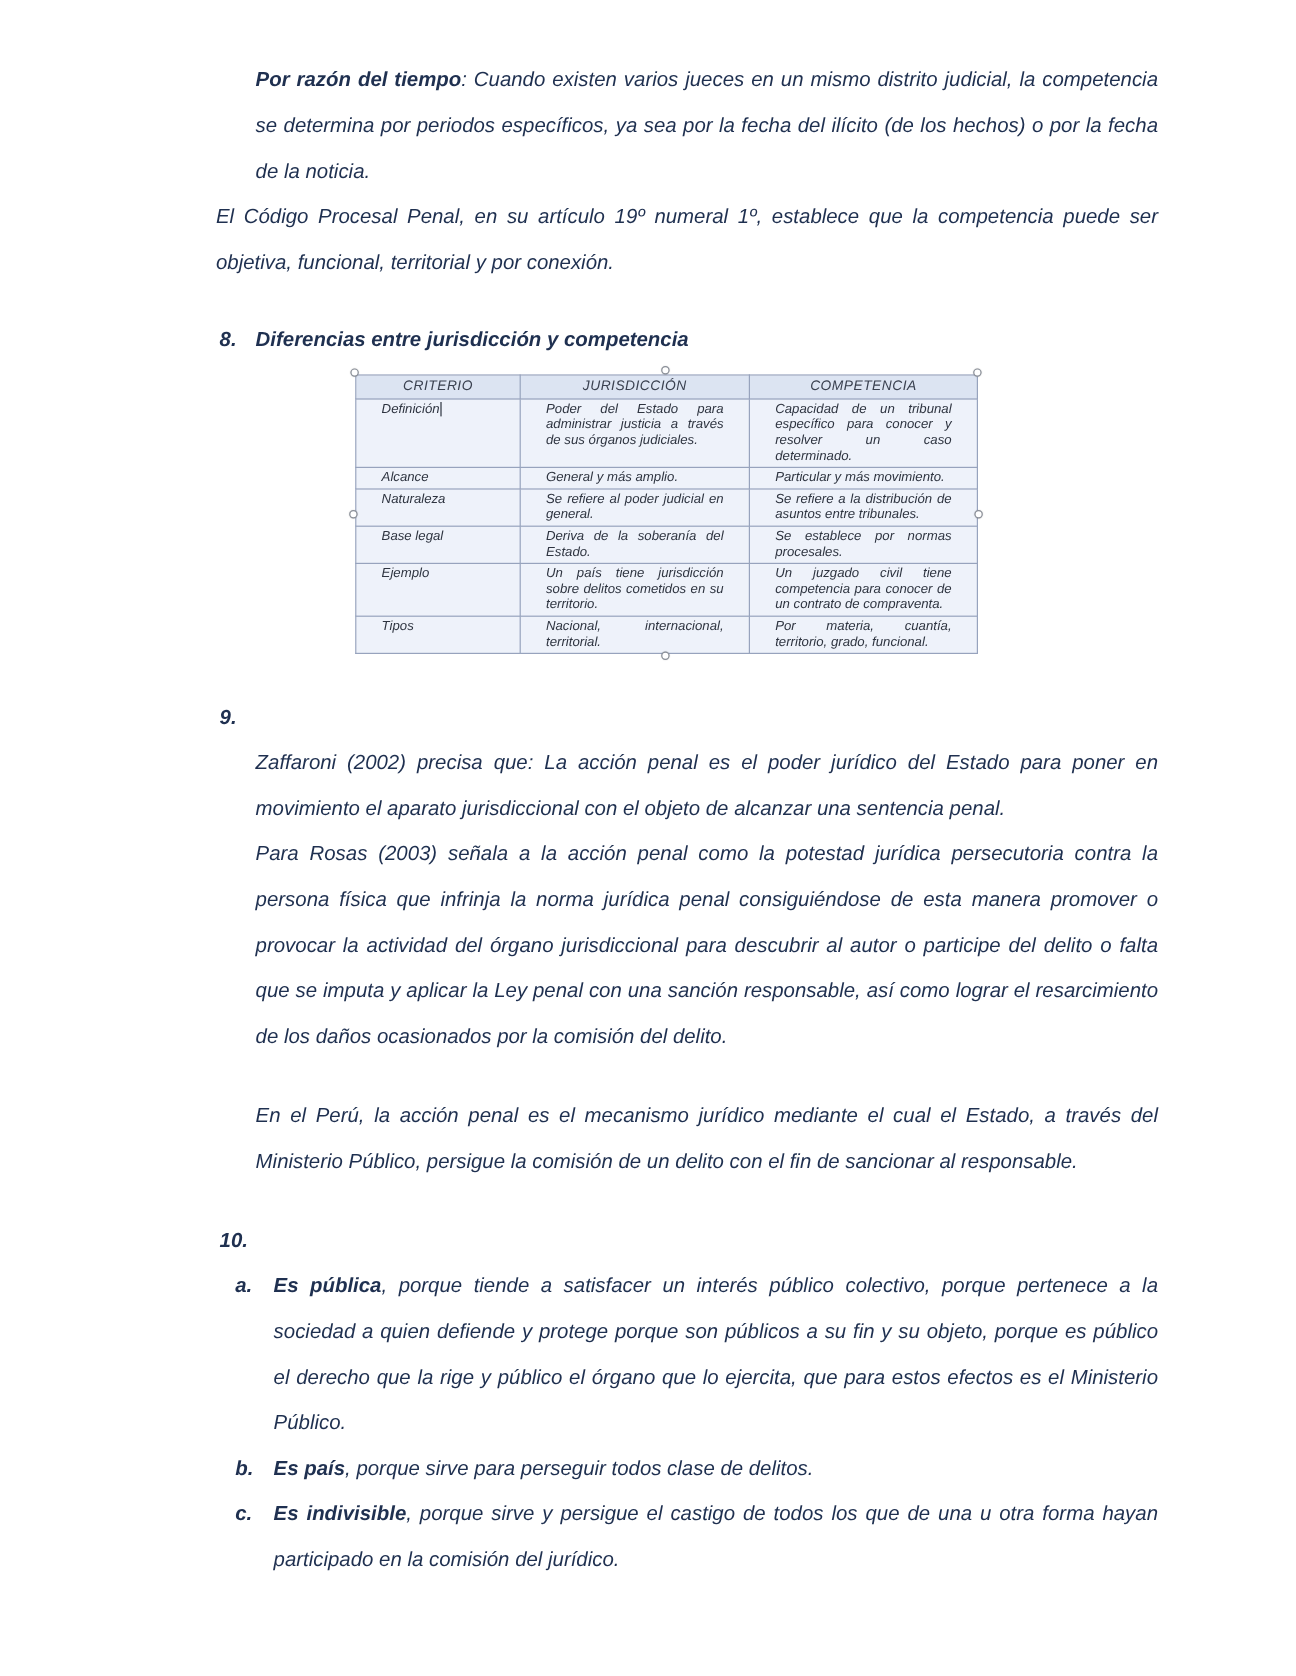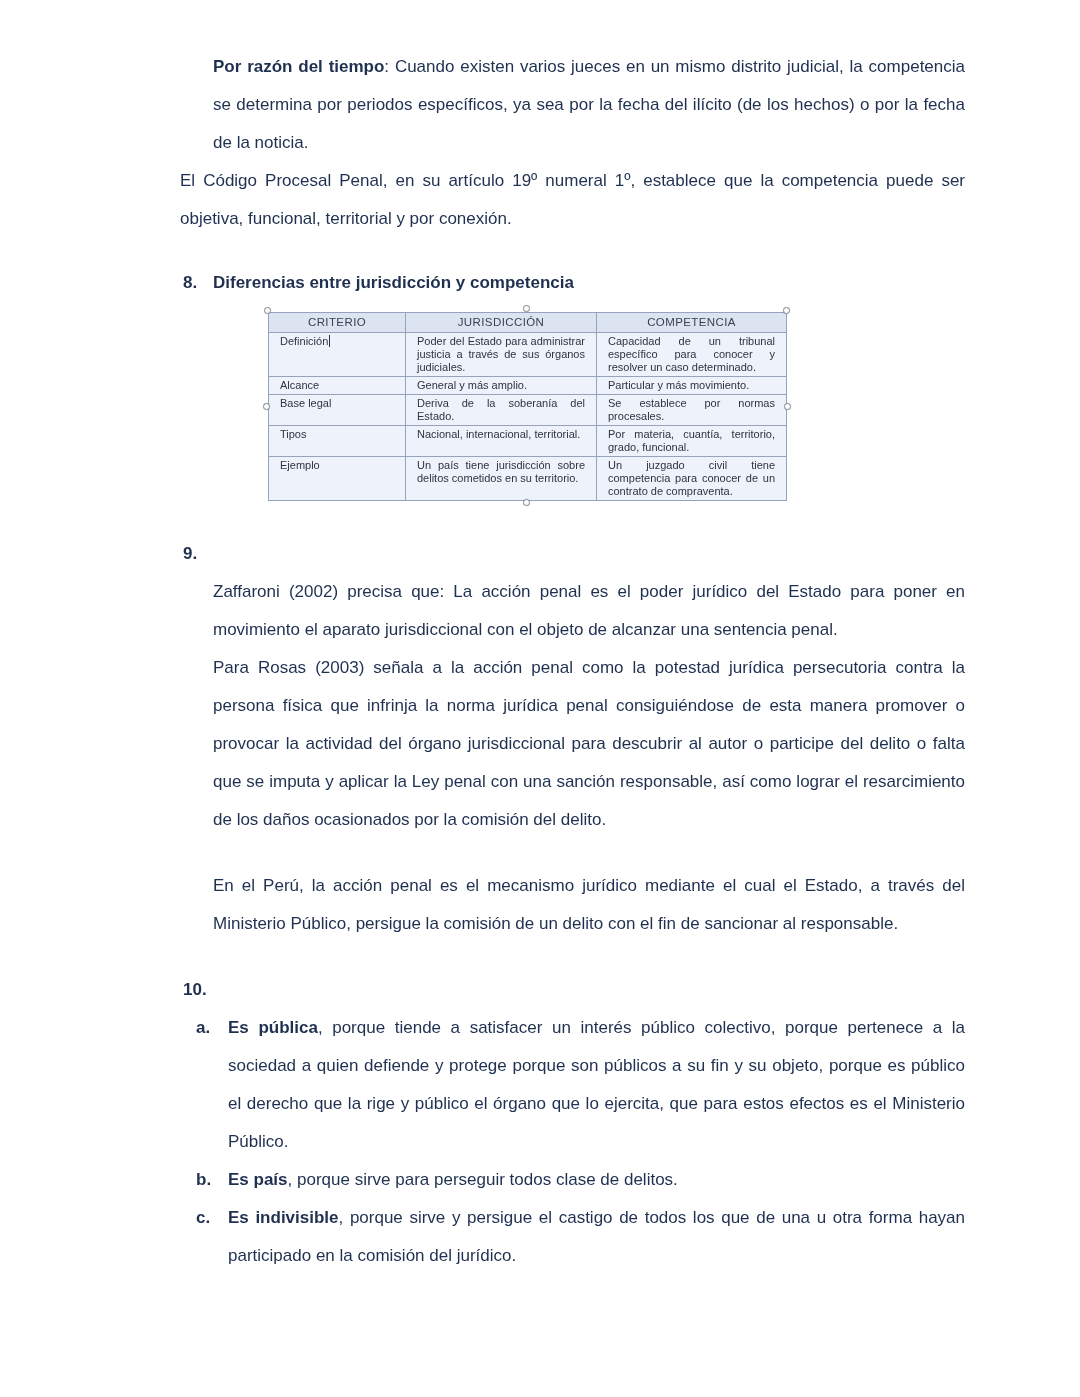--- a/index.html
+++ b/index.html
@@ -5,35 +5,36 @@
   * { box-sizing: border-box; }
   html, body { margin: 0; padding: 0; background: #ffffff; }
   .page {
     position: relative;
     width: 992px;
     height: 1397px;
     background: #ffffff;
     font-family: "Liberation Sans", sans-serif;
     color: #1f3050;
     overflow: hidden;
+    font-style: italic;
   }
   .content { position: absolute; left: 180px; top: 48px; width: 785px; }
   .para { margin: 0; font-size: 17px; line-height: 38px; text-align: justify; }
   .indent { margin-left: 33px; }
   .b { font-weight: bold; }
   .heading { display: flex; font-weight: bold; font-size: 17px; line-height: 38px; margin-left: 3px; }
   .hnum { flex: 0 0 30px; }
   .h8 { margin-top: 26px; }
   .h9 { margin-top: 34px; }
   .h10 { margin-top: 28px; flex-direction: column; }
   .sp { margin-top: 28px; }
 
-  .table-wrap { position: relative; width: 518px; margin: 10px 0 0 88px; }
+  .table-wrap { position: relative; width: 518px; margin: 10px 0 0 116px; }
   table.cmp { border-collapse: collapse; width: 518px; font-size: 11px; line-height: 13px; color: #2e3440; table-layout: fixed; }
-  .cmp th, .cmp td { border: 1px solid #97a3bd; padding: 2px 11px; vertical-align: top; }
+  .cmp th, .cmp td { border: 1px solid #97a3bd; padding: 2px 21px; vertical-align: top; }
   .cmp th { background: #dce4f2; font-weight: normal; font-size: 11.5px; letter-spacing: 0.4px; text-align: center; padding: 3px 4px; color: #3a4150; }
   .cmp td { background: #eef2fa; text-align: justify; }
   .cmp td.c1 { text-align: left; }
 
   .caret { display: inline-block; width: 1px; height: 12px; background: #2e3440; margin-left: 1px; vertical-align: text-bottom; }
 
   .handle {
     position: absolute; width: 7px; height: 7px; border-radius: 50%;
     background: #ffffff; border: 1px solid #8a8f98; z-index: 2;
     box-shadow: 0 0 1px rgba(0,0,0,0.25); cursor: pointer;
@@ -90,33 +91,38 @@
             <td class="c1"><span>Definición</span><span class="caret"></span></td>
             <td>Poder del Estado para administrar justicia a través de sus órganos judiciales.</td>
             <td>Capacidad de un tribunal específico para conocer y resolver un caso determinado.</td>
           </tr>
           <tr>
             <td class="c1">Alcance</td>
             <td>General y más amplio.</td>
             <td>Particular y más movimiento.</td>
           </tr>
           <tr>
+            <td class="c1">Naturaleza</td>
+            <td>Se refiere al poder judicial en general.</td>
+            <td>Se refiere a la distribución de asuntos entre tribunales.</td>
+          </tr>
+          <tr>
             <td class="c1">Base legal</td>
             <td>Deriva de la soberanía del Estado.</td>
             <td>Se establece por normas procesales.</td>
           </tr>
           <tr>
+            <td class="c1">Ejemplo</td>
+            <td>Un país tiene jurisdicción sobre delitos cometidos en su territorio.</td>
+            <td>Un juzgado civil tiene competencia para conocer de un contrato de compraventa.</td>
+          </tr>
+          <tr>
             <td class="c1">Tipos</td>
             <td>Nacional, internacional, territorial.</td>
             <td>Por materia, cuantía, territorio, grado, funcional.</td>
-          </tr>
-          <tr>
-            <td class="c1">Ejemplo</td>
-            <td>Un país tiene jurisdicción sobre delitos cometidos en su territorio.</td>
-            <td>Un juzgado civil tiene competencia para conocer de un contrato de compraventa.</td>
           </tr>
         </tbody>
       </table>
     </div>
 
     <div class="heading h9">
       <span class="hnum">9.</span>
     </div>
 
     <p class="para indent">Zaffaroni (2002) precisa que: La acción penal es el poder jurídico del Estado para poner en movimiento el aparato jurisdiccional con el objeto de alcanzar una sentencia penal.</p>

